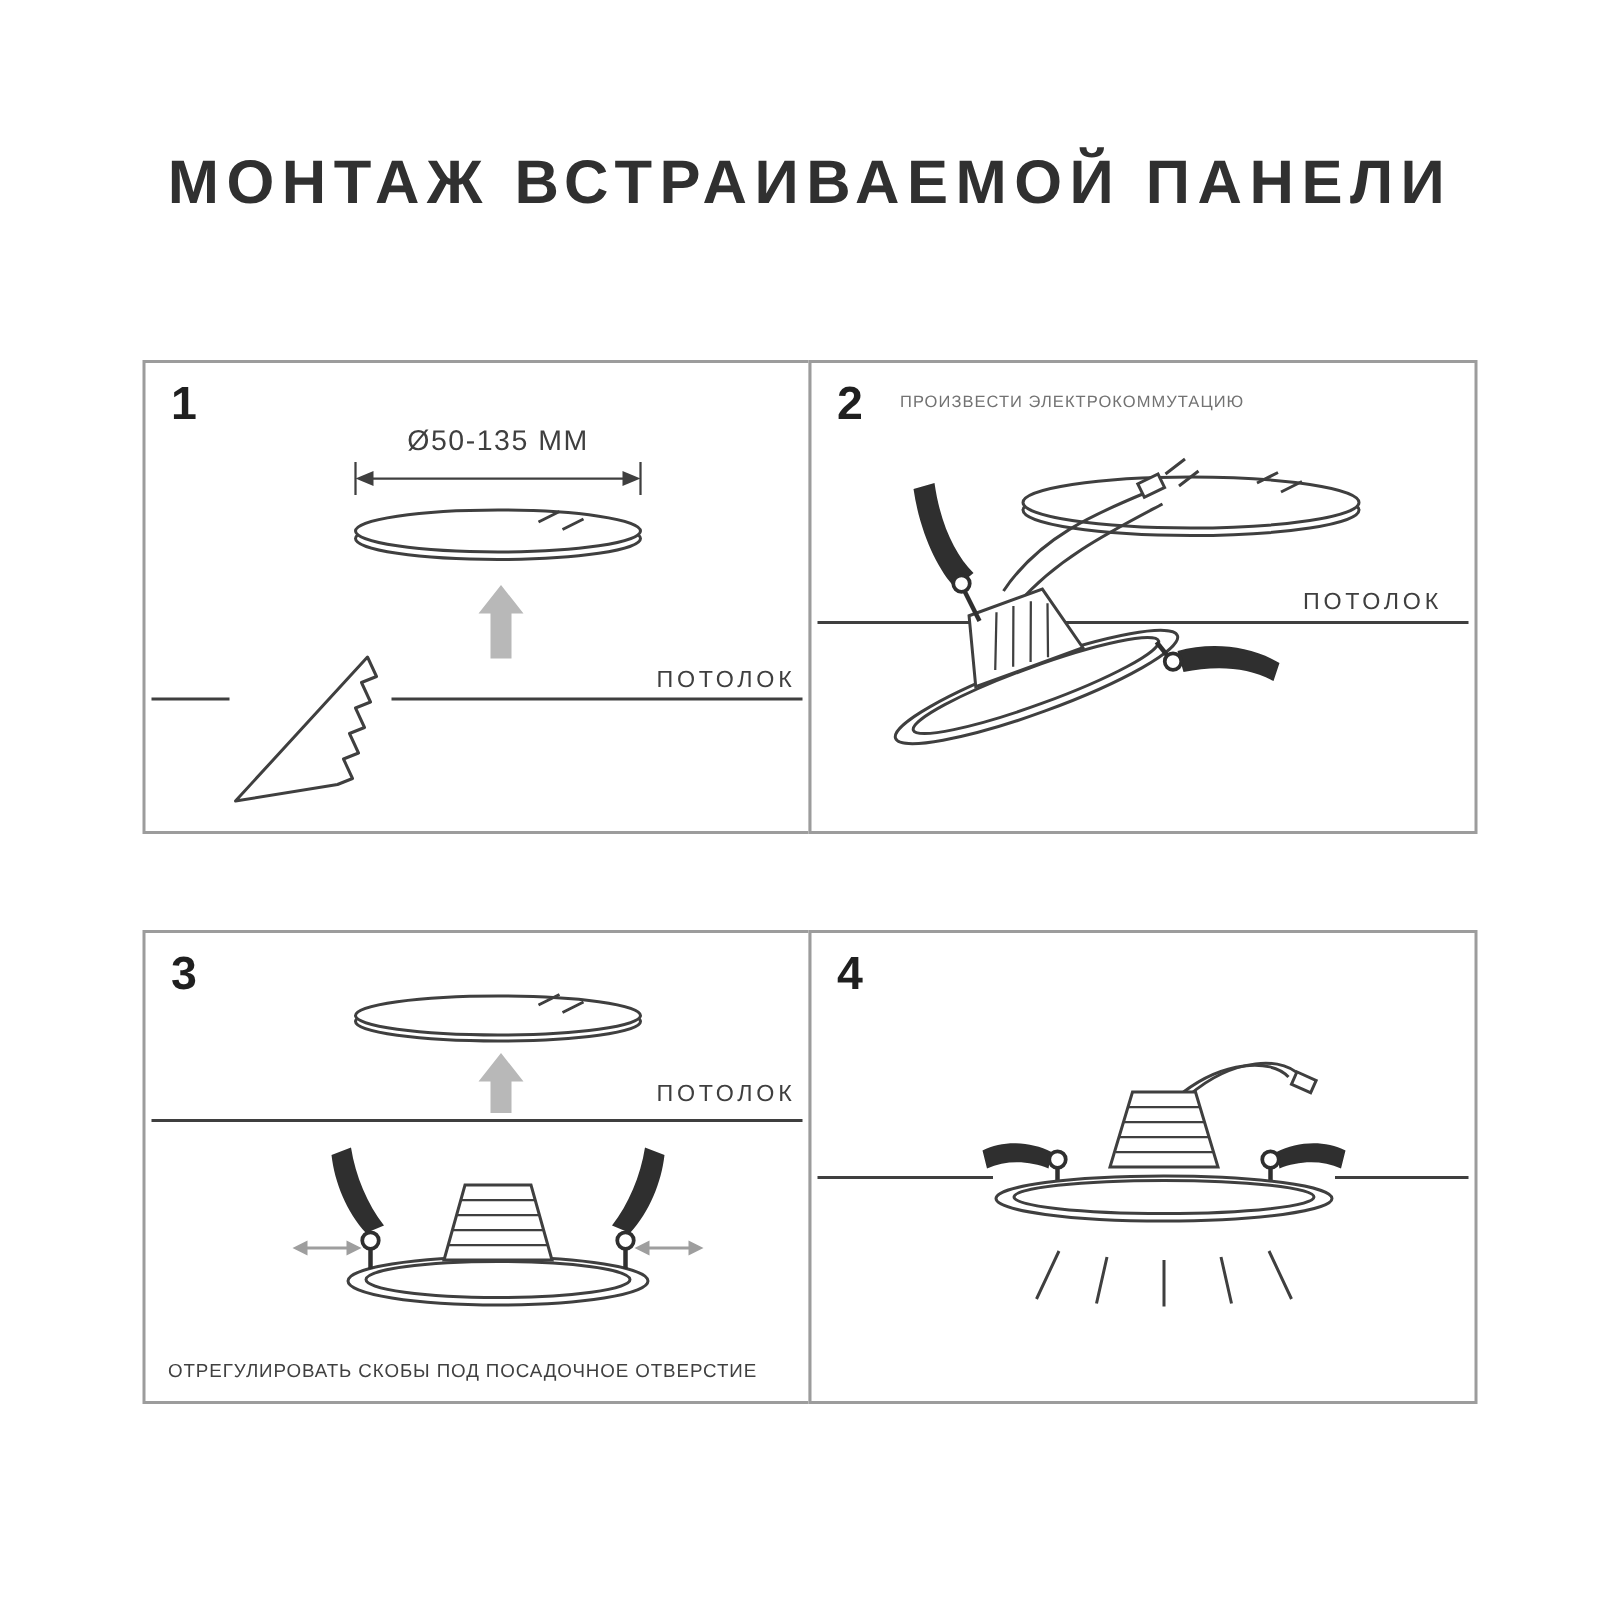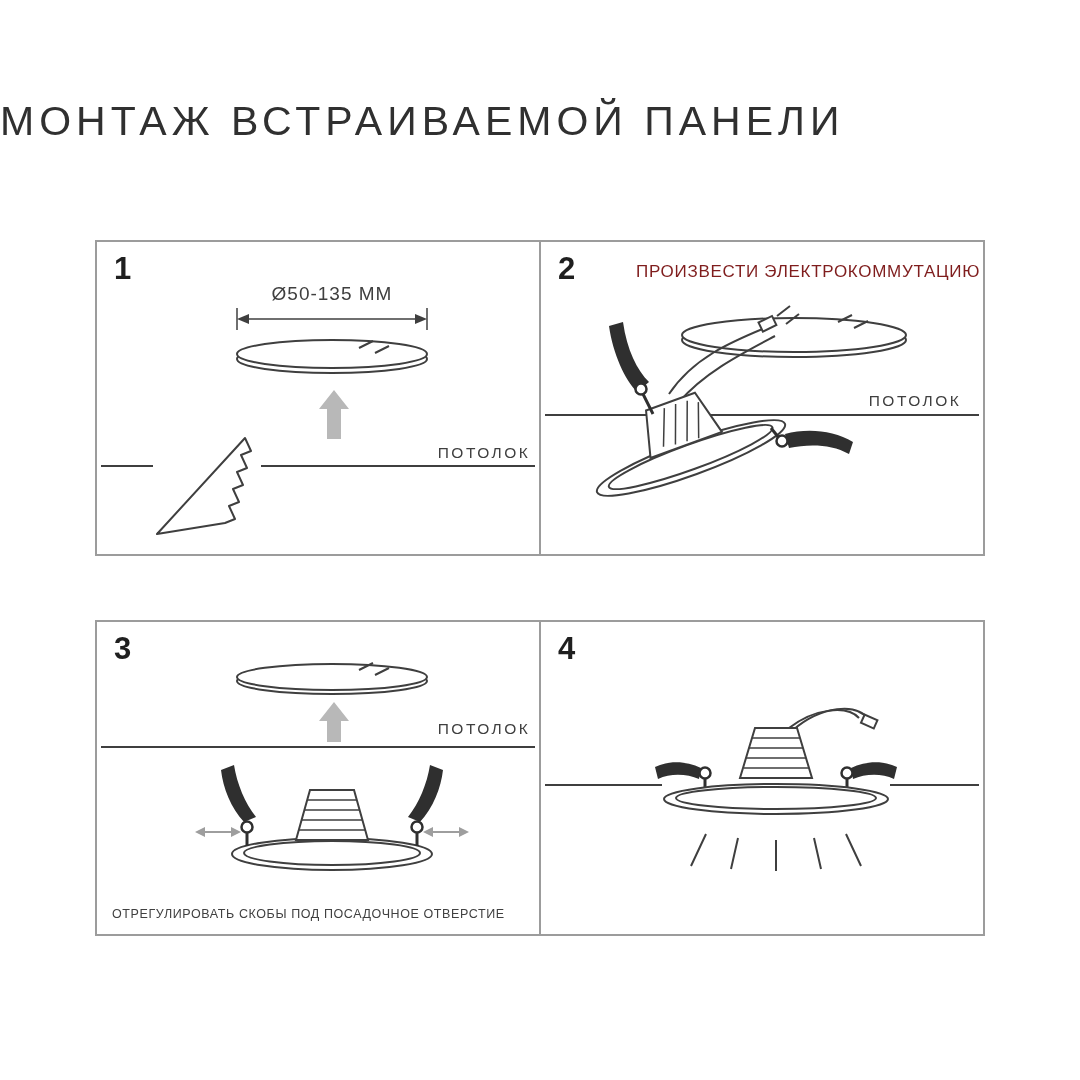--- a/index.html
+++ b/index.html
@@ -6,38 +6,38 @@
   html,body { background:#ffffff; }
   body {
     width:1080px; height:1080px;
     font-family:"Liberation Sans", sans-serif;
     position:relative;
   }
   .canvas { position:relative; width:1080px; height:1080px; background:#ffffff; overflow:hidden; }
 
   .title {
     position:absolute; top:98px; left:0; width:100%;
-    text-align:left;
-    font-size:41px; font-weight:400; letter-spacing:5px;
+    text-align:center;
+    font-size:41px; font-weight:700; letter-spacing:5px;
     color:#303030; white-space:nowrap;
   }
 
   .panel {
     position:absolute; width:446px; height:316px;
     border:2px solid #9c9c9c; background:#fff;
   }
   .panel svg { position:absolute; left:0; top:0; width:442px; height:312px; }
 
   .num {
     position:absolute; top:9px; left:17px;
     font-size:31px; font-weight:700; color:#1f1f1f; z-index:2;
   }
   .cap-top {
     position:absolute; top:20px; left:59px;
-    font-size:17px; letter-spacing:.7px; color:#7f1d1d; z-index:2; white-space:nowrap;margin-left:36px;
+    font-size:11px; letter-spacing:.7px; color:#737373; z-index:2; white-space:nowrap;
   }
   .cap-bottom {
     position:absolute; bottom:13px; left:15px;
     font-size:12.5px; letter-spacing:.6px; color:#404040; z-index:2; white-space:nowrap;
   }
 
   svg text { font-family:"Liberation Sans", sans-serif; fill:#3f3f3f; }
   .lbl { font-size:15.5px; letter-spacing:2.5px; }
   .dim { font-size:19px; letter-spacing:1px; }
 

